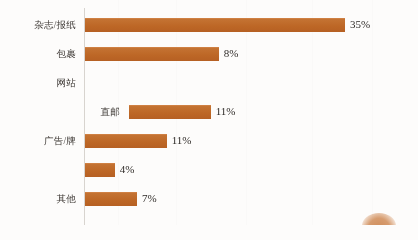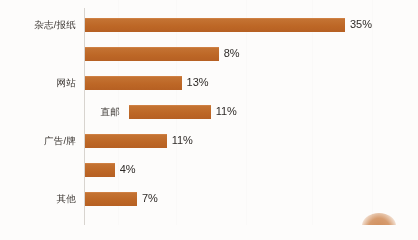--- a/index.html
+++ b/index.html
@@ -40,20 +40,21 @@
     height: 217px;
     background: #d8d4cf;
   }
 
   .rows {
     position: absolute;
     left: 0;
     top: 0;
     width: 418px;
     height: 225px;
+    font-family: Liberation Serif, serif;
   }
 
   .row {
     position: absolute;
     left: 0;
     width: 418px;
     height: 29px;
     display: flex;
     align-items: center;
   }
@@ -132,31 +133,28 @@
 
   <div class="rows" id="rows">
       <div class="row" style="top: 10px;">
         <div class="cat-label">杂志/报纸</div>
         <div class="bar-wrap">
           <div class="bar" style="width: 260px;"></div>
           <div class="val-label">35%</div>
         </div>
       </div>
       <div class="row" style="top: 39px;">
+        <div class="cat-label">包裹</div>
         <div class="bar-wrap">
           <div class="bar" style="width: 133.714px;"></div>
           <div class="val-label">8%</div>
         </div>
       </div>
       <div class="row" style="top: 68px; padding-left: 11px;">
         <div class="cat-label">网站</div>
-        <div class="bar-wrap">
-          <div class="bar" style="width: 96.5714px;"></div>
-          <div class="val-label">13%</div>
-        </div>
       </div>
       <div class="row" style="top: 97px; margin-left: 44px;">
         <div class="cat-label">直邮</div>
         <div class="bar-wrap">
           <div class="bar" style="width: 81.7143px;"></div>
           <div class="val-label">11%</div>
         </div>
       </div>
       <div class="row" style="top: 126px;">
         <div class="cat-label">广告/牌</div>

